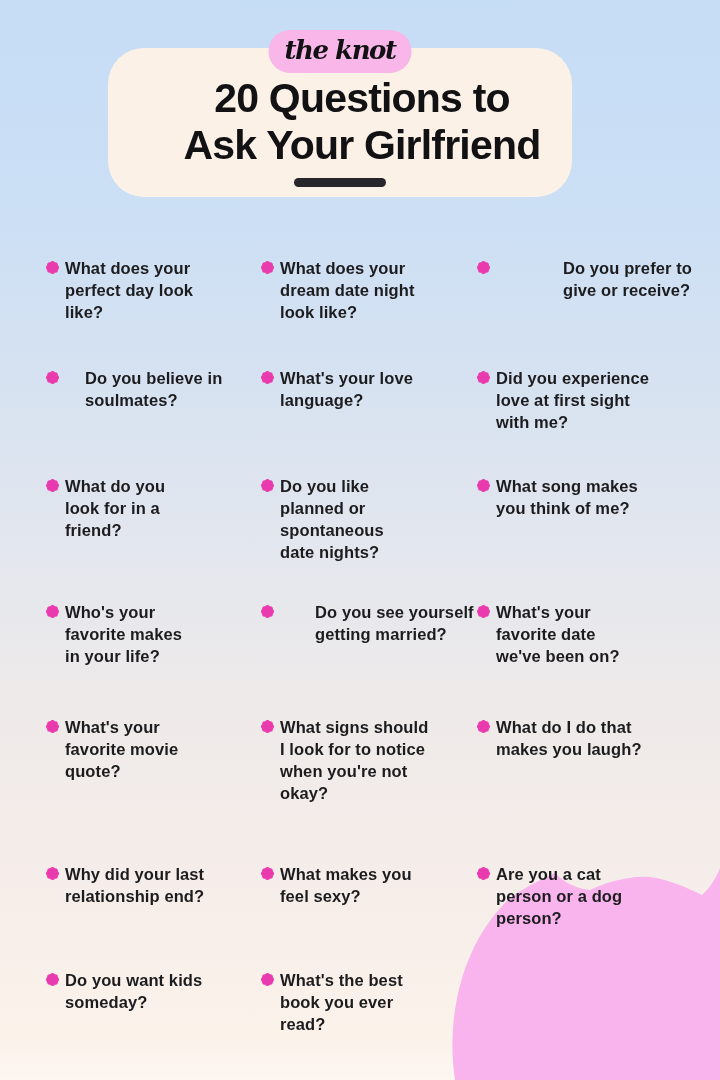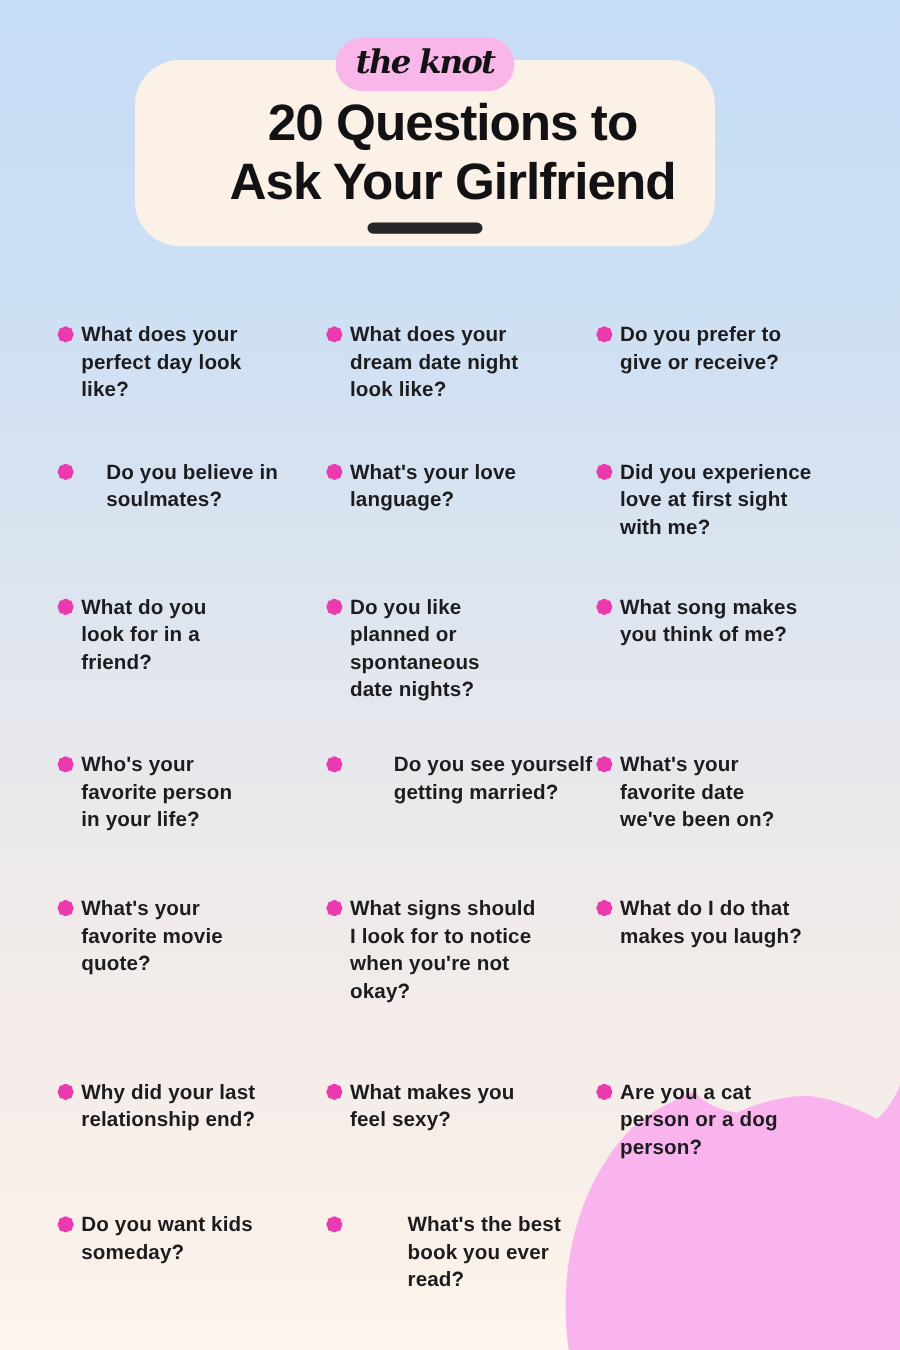--- a/index.html
+++ b/index.html
@@ -139,21 +139,21 @@
           <circle cx="10.04" cy="10.04" r="2.7"></circle>
         <circle cx="7" cy="11.3" r="2.7"></circle>
           <circle cx="3.96" cy="10.04" r="2.7"></circle>
         <circle cx="2.7" cy="7" r="2.7"></circle>
           <circle cx="3.96" cy="3.96" r="2.7"></circle>
         <circle cx="7" cy="2.7" r="2.7"></circle>
           <circle cx="10.04" cy="3.96" r="2.7"></circle>
       </g>
     </svg>
     <span class="q-text">Who's your
-favorite person
+favorite makes
 in your life?</span>
   </div>
 
   <div class="q-item" style="grid-area: 5 / 1;">
     <svg class="q-bullet" viewBox="0 0 14 14" aria-hidden="true">
       <g fill="currentColor">
         <circle cx="7" cy="7" r="4.4"></circle>
         <circle cx="11.3" cy="7" r="2.7"></circle>
           <circle cx="10.04" cy="10.04" r="2.7"></circle>
         <circle cx="7" cy="11.3" r="2.7"></circle>
@@ -311,40 +311,40 @@
         <circle cx="2.7" cy="7" r="2.7"></circle>
           <circle cx="3.96" cy="3.96" r="2.7"></circle>
         <circle cx="7" cy="2.7" r="2.7"></circle>
           <circle cx="10.04" cy="3.96" r="2.7"></circle>
       </g>
     </svg>
     <span class="q-text">What makes you
 feel sexy?</span>
   </div>
 
-  <div class="q-item" style="grid-area: 7 / 2; gap: 46px;">
+  <div class="q-item" style="grid-area: 7 / 2;">
     <svg class="q-bullet" viewBox="0 0 14 14" aria-hidden="true">
       <g fill="currentColor">
         <circle cx="7" cy="7" r="4.4"></circle>
         <circle cx="11.3" cy="7" r="2.7"></circle>
           <circle cx="10.04" cy="10.04" r="2.7"></circle>
         <circle cx="7" cy="11.3" r="2.7"></circle>
           <circle cx="3.96" cy="10.04" r="2.7"></circle>
         <circle cx="2.7" cy="7" r="2.7"></circle>
           <circle cx="3.96" cy="3.96" r="2.7"></circle>
         <circle cx="7" cy="2.7" r="2.7"></circle>
           <circle cx="10.04" cy="3.96" r="2.7"></circle>
       </g>
     </svg>
     <span class="q-text">What's the best
 book you ever
 read?</span>
   </div>
 
-  <div class="q-item" style="grid-area: 1 / 3;">
+  <div class="q-item" style="grid-area: 1 / 3; justify-content: space-between;">
     <svg class="q-bullet" viewBox="0 0 14 14" aria-hidden="true">
       <g fill="currentColor">
         <circle cx="7" cy="7" r="4.4"></circle>
         <circle cx="11.3" cy="7" r="2.7"></circle>
           <circle cx="10.04" cy="10.04" r="2.7"></circle>
         <circle cx="7" cy="11.3" r="2.7"></circle>
           <circle cx="3.96" cy="10.04" r="2.7"></circle>
         <circle cx="2.7" cy="7" r="2.7"></circle>
           <circle cx="3.96" cy="3.96" r="2.7"></circle>
         <circle cx="7" cy="2.7" r="2.7"></circle>

